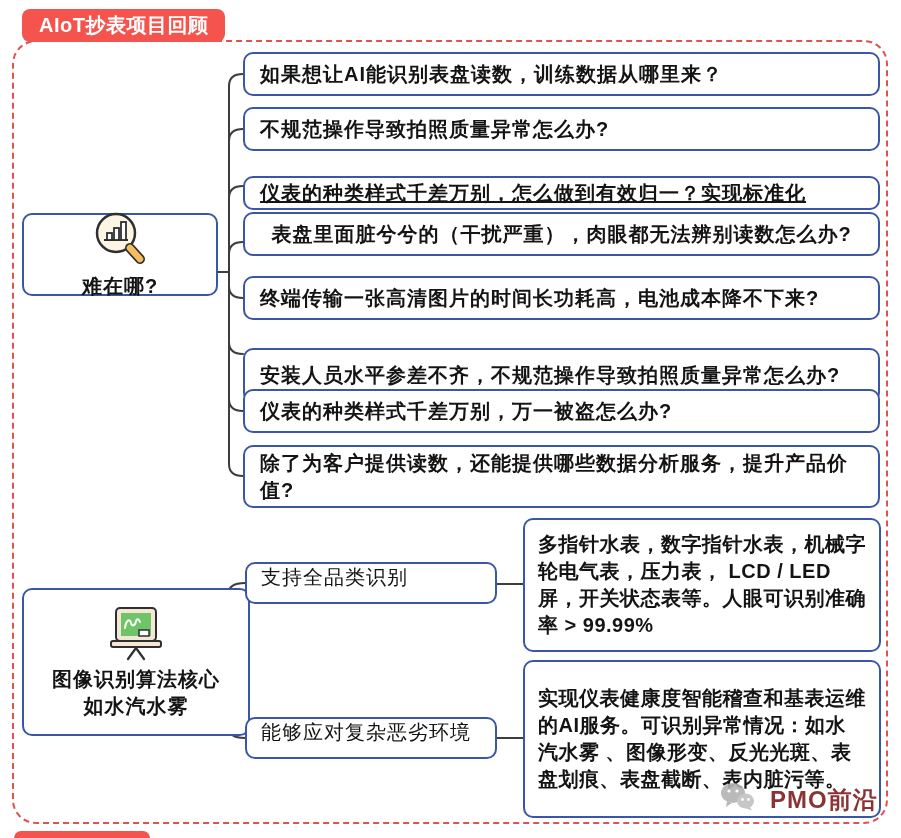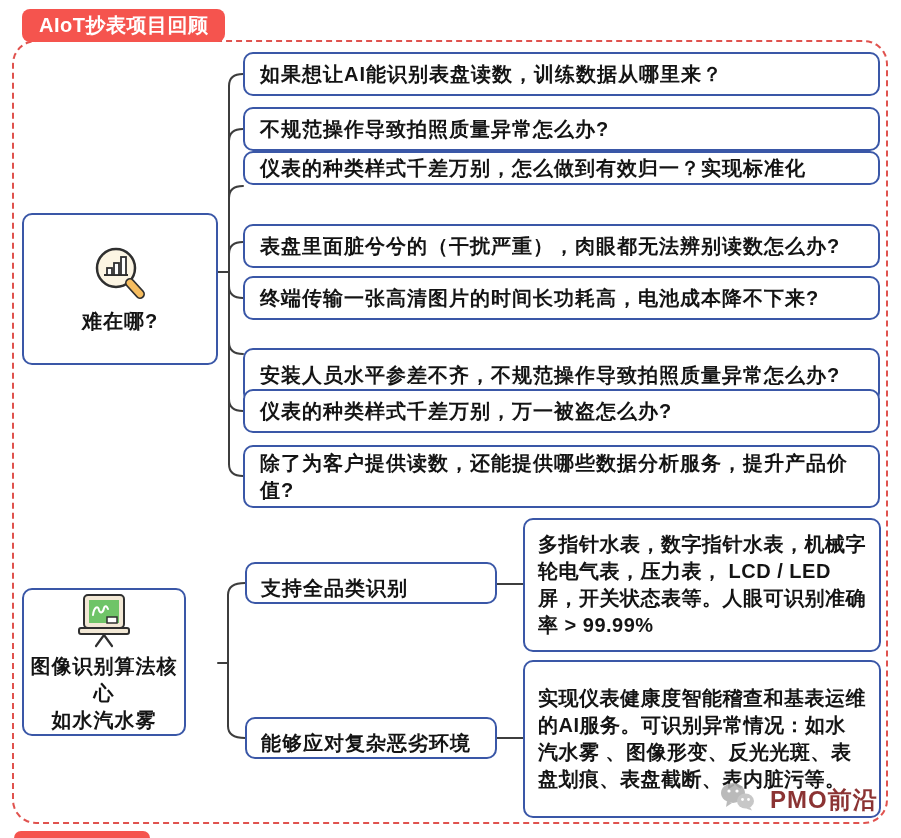--- a/index.html
+++ b/index.html
@@ -29,34 +29,34 @@
     left:14px;top:831px;width:136px;height:7px;
     background:#f5544e;border-radius:8px 8px 0 0;z-index:5;
   }
   svg.connectors{left:0;top:0;width:901px;height:838px;z-index:1;}
   .node{
     border:2.5px solid #3a57a7;border-radius:10px;background:#ffffff;
     display:flex;flex-direction:column;align-items:center;justify-content:center;
     z-index:2;text-align:center;
   }
   .node-label{font-size:20px;font-weight:600;line-height:27px;letter-spacing:1px;}
-  .node1{left:22px;top:213px;width:196px;height:152px;}
-  .node2{left:22px;top:588px;width:164px;height:148px;}
+  .node1{left:22px;top:213px;width:196px;height:83px;}
+  .node2{left:22px;top:588px;width:228px;height:148px;}
   .qbox{
     left:243px;width:637px;
     border:2px solid #3a57a7;border-radius:10px;background:#ffffff;
     display:flex;align-items:center;padding:0 15px;
     font-size:20px;font-weight:600;line-height:27px;letter-spacing:1px;
     z-index:2;
   }
   .mbox{
     left:245px;width:252px;height:42px;
     border:2px solid #3a57a7;border-radius:10px;background:#ffffff;
-    display:flex;align-items:flex-end;padding:0 14px;
-    font-size:20px;font-weight:700;letter-spacing:1px;z-index:2;
+    display:flex;align-items:flex-start;padding:0 14px;
+    font-size:20px;font-weight:400;letter-spacing:1px;z-index:2;
   }
   .dbox{
     left:523px;width:358px;
     border:2px solid #3a57a7;border-radius:10px;background:#ffffff;
     display:flex;align-items:center;padding:4px 13px;
     font-size:20px;font-weight:600;line-height:27px;letter-spacing:0.5px;
     z-index:2;
   }
   .watermark{
     left:720px;top:782px;display:flex;align-items:center;gap:16px;
@@ -109,24 +109,24 @@
   </span>
   <div class="node-label">难在哪?</div>
 </div>
 
 <div class="abs qbox" style="top:52px;height:44px;">
     <span>如果想让AI能识别表盘读数，训练数据从哪里来？</span>
   </div>
 <div class="abs qbox" style="top:107px;height:44px;">
     <span>不规范操作导致拍照质量异常怎么办?</span>
   </div>
-<div class="abs qbox" style="top:151px;height:34px;">
+<div class="abs qbox" style="top:176px;height:34px;text-decoration:underline;">
     <span>仪表的种类样式千差万别，怎么做到有效归一？实现标准化</span>
   </div>
-<div class="abs qbox" style="top:224px;height:44px;">
+<div class="abs qbox" style="top:212px;height:44px;justify-content:center;">
     <span>表盘里面脏兮兮的（干扰严重），肉眼都无法辨别读数怎么办?</span>
   </div>
 <div class="abs qbox" style="top:276px;height:44px;">
     <span>终端传输一张高清图片的时间长功耗高，电池成本降不下来?</span>
   </div>
 <div class="abs qbox" style="top:348px;height:55px;">
     <span>安装人员水平参差不齐，不规范操作导致拍照质量异常怎么办?</span>
   </div>
 <div class="abs qbox" style="top:389px;height:44px;">
     <span>仪表的种类样式千差万别，万一被盗怎么办?</span>

